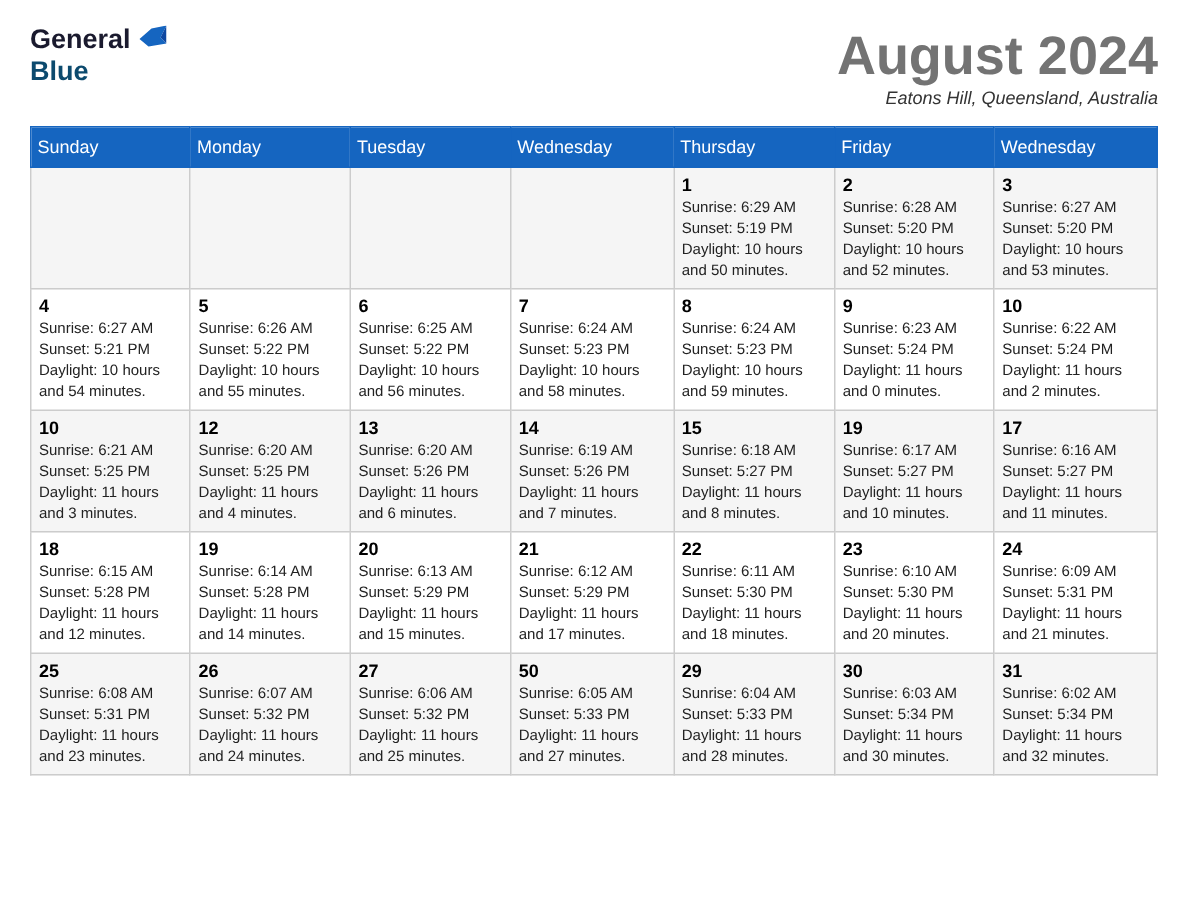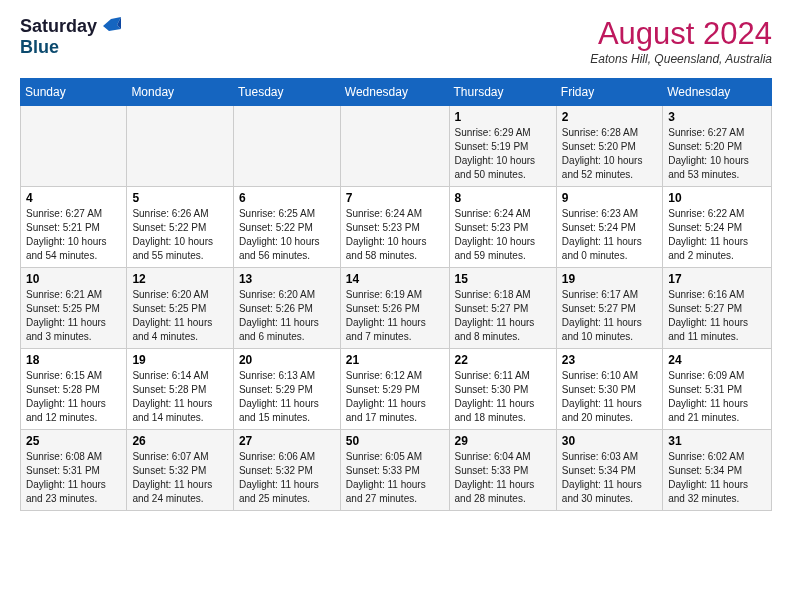--- a/index.html
+++ b/index.html
@@ -22,23 +22,23 @@
       align-items: flex-start;
     }
     .logo-top-row {
       display: flex;
       align-items: center;
     }
     .title-area {
       text-align: right;
     }
     .main-title {
-      font-size: 31px;
-      color: #be185d;
-      font-weight: normal;
+      font-size: 36px;
+      color: #737373;
+      font-weight: bold;
     }
     .subtitle {
       font-size: 12px;
       color: #333;
       font-style: italic;
     }
     .calendar {
       width: 100%;
       border-collapse: collapse;
       font-size: 11px;
@@ -80,21 +80,21 @@
     .empty-cell {
       background-color: #f5f5f5;
     }
   </style>
 </head>
 <body>
 
 <div class="header-area">
   <div class="logo">
     <div class="logo-top-row">
-      <span style="font-size:18px;font-weight:bold;color:#1a1a2e;">Saturday</span>
+      <span style="font-size:18px;font-weight:bold;color:#1a1a2e;">General</span>
       <svg width="22" height="18" viewBox="0 0 22 18" style="margin-left:2px;margin-top:-2px;">
         <polygon points="4,9 12,2 22,0 18,8 22,12 10,14" fill="#1565c0"></polygon>
         <polygon points="18,8 22,0 22,12" fill="#0d47a1"></polygon>
       </svg>
     </div>
     <div>
       <span style="font-size:18px;font-weight:bold;color:#0c4a6e;">Blue</span>
     </div>
   </div>
   <div class="title-area">

